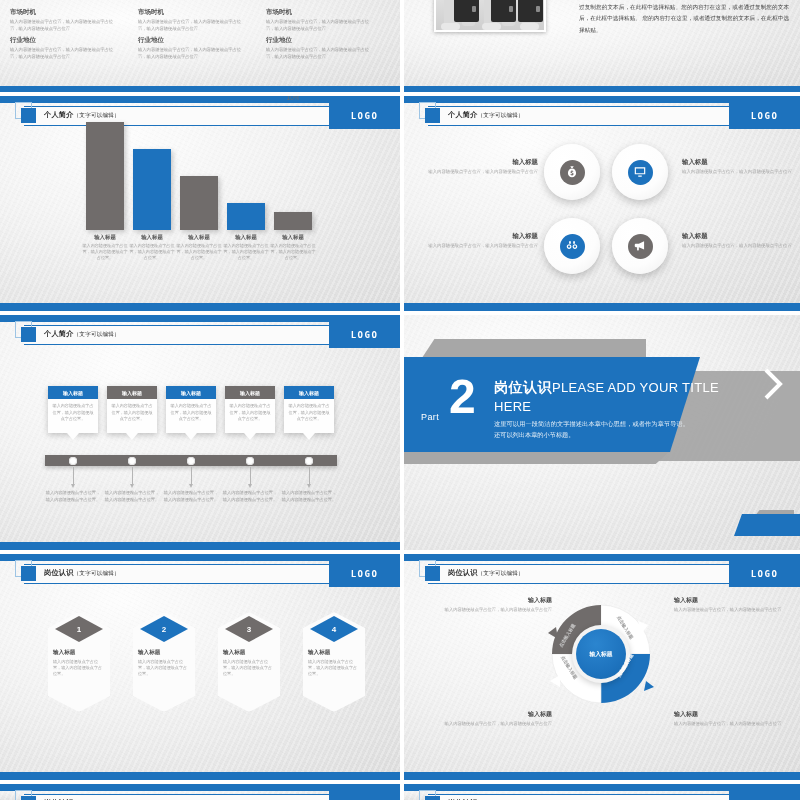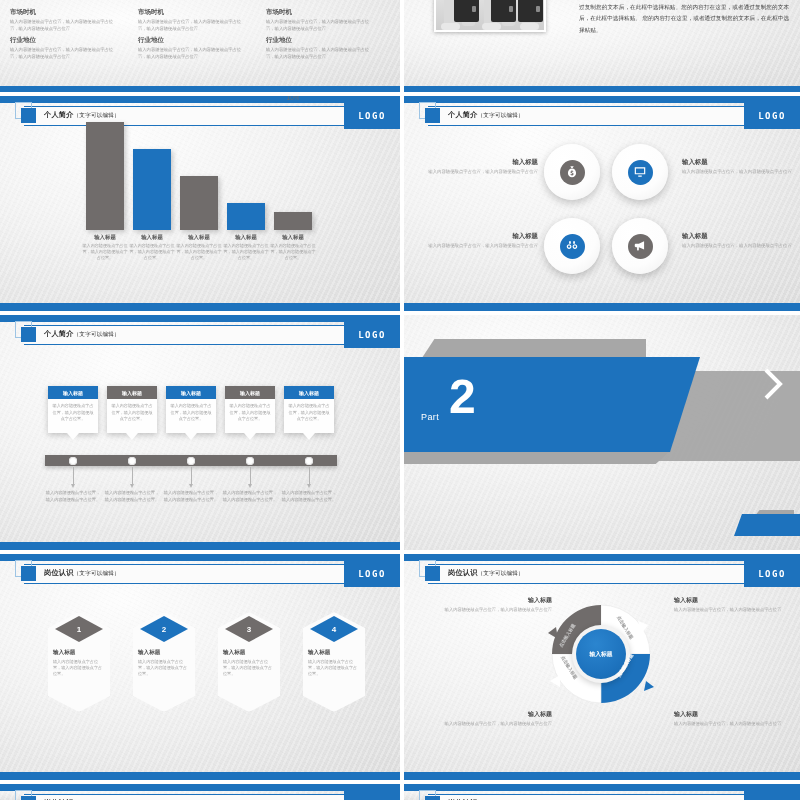--- a/index.html
+++ b/index.html
@@ -50,21 +50,21 @@
     position:absolute; left:21px; top:2px; width:15px; height:15px;
     background:#1d72bd;
   }
   .hdr-title {
     position:absolute; left:44px; top:4px;
     font-size:7.2px; font-weight:bold; color:#2b2b2b;
     letter-spacing:.2px; white-space:nowrap;
   }
   .hdr-title .sub { font-size:5.6px; font-weight:normal; }
   .hdr-logo {
-    position:absolute; right:0; top:-3px; width:56px; height:26px;
+    position:absolute; right:0; top:-3px; width:71px; height:26px;
     background:#1d72bd; color:#fff;
     font-size:9px; letter-spacing:1.5px; font-weight:bold;
     display:flex; align-items:center; justify-content:center;
     font-family:"DejaVu Sans Mono","Liberation Mono",monospace;
   }
   .hdr-foot { position:absolute; left:0; bottom:0; width:100%; height:8px; background:#1d72bd; }
 
   
   #s1 { left:0;   top:0; width:400px; height:92px; }
   #s2 { left:404px; top:0; width:396px; height:92px; }
@@ -431,20 +431,24 @@
     <div class="hdr-foot"></div>
   </div>
 
   <div class="slide" id="s6">
     <div class="sd-gray-top"></div>
     <div class="sd-gray-band"></div>
     <div class="sd-blue"></div>
     <div class="sd-gray-bot"></div>
     <div class="sd-part">Part</div>
     <div class="sd-num">2</div>
+    <div class="sd-cnt">
+      <span class="cn">岗位认识</span><span class="en">PLEASE ADD YOUR TITLE HERE</span>
+      <div class="desc">这里可以用一段简洁的文字描述出本章中心思想，或者作为章节导语。还可以列出本章的小节标题。</div>
+    </div>
     <div class="sd-chev">
       <svg viewBox="0 0 26 38">
           <polyline points="6,5 20,19 6,33"></polyline>
         </svg>
     </div>
     <div class="sd-tab-g"></div>
     <div class="sd-tab"></div>
   </div>
 
   <div class="slide" id="s7">

